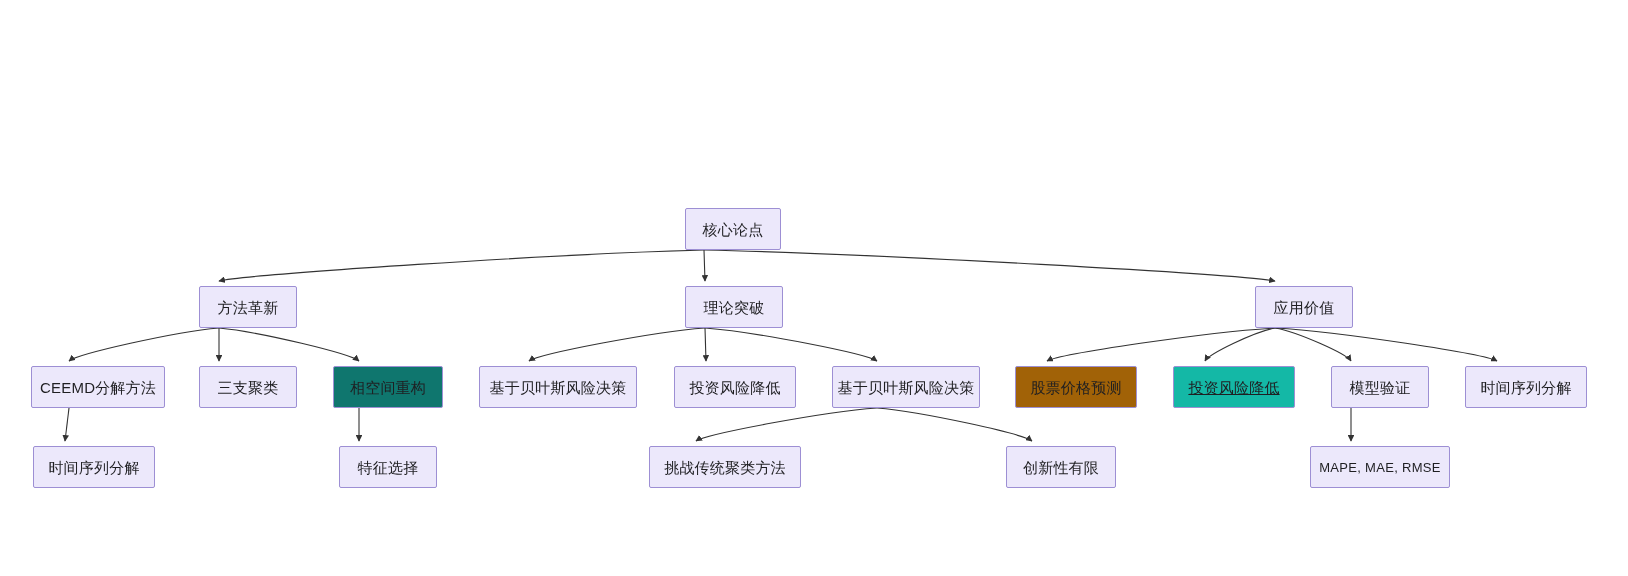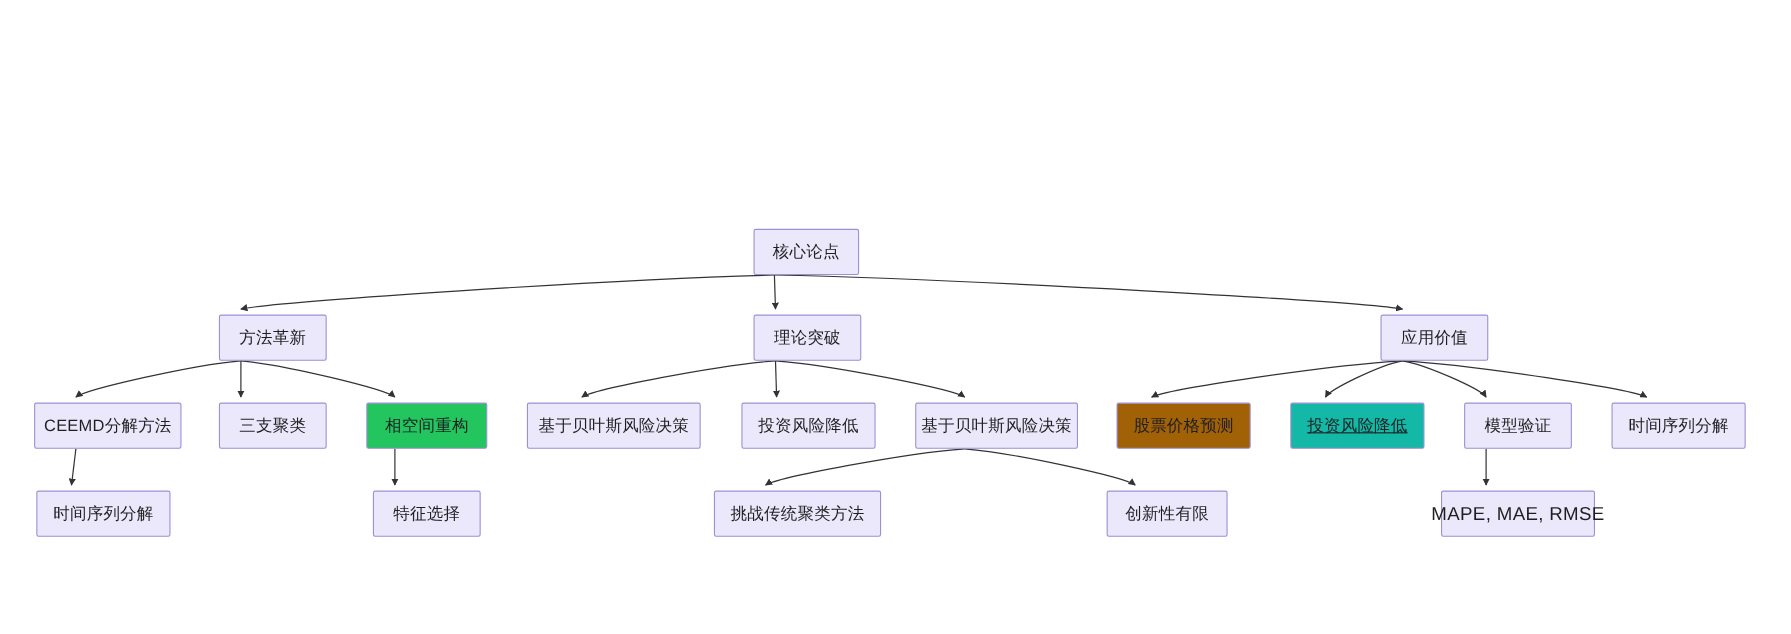--- a/index.html
+++ b/index.html
@@ -44,21 +44,21 @@
     line-height: 1;
     white-space: nowrap;
     letter-spacing: 0.2px;
     margin-left: 29px;
   }
   .node-label {
     display: block;
     padding: 0 4px;
   }
   .node-latin .node-label {
-    font-size: 17px;
+    font-size: 13px;
     letter-spacing: 0.3px;
   }
 </style>
 </head>
 <body>
 
 <div id="canvas">
   <svg id="edge-layer" viewBox="0 0 1628 576" xmlns="http://www.w3.org/2000/svg">
     <defs>
       <marker id="arrow" viewBox="0 0 10 10" refX="9" refY="5" markerWidth="6" markerHeight="6" orient="auto-start-reverse">
@@ -98,21 +98,21 @@
       </div>
       <div class="node" style="left: 1226px; top: 286px; width: 98px; height: 42px; background: rgb(236, 232, 251); border-color: rgb(157, 143, 212);">
         <span class="node-label">应用价值</span>
       </div>
       <div class="node" style="left: 2px; top: 366px; width: 134px; height: 42px; background: rgb(236, 232, 251); border-color: rgb(157, 143, 212);">
         <span class="node-label">CEEMD分解方法</span>
       </div>
       <div class="node" style="left: 170px; top: 366px; width: 98px; height: 42px; background: rgb(236, 232, 251); border-color: rgb(157, 143, 212);">
         <span class="node-label">三支聚类</span>
       </div>
-      <div class="node" style="left: 304px; top: 366px; width: 110px; height: 42px; background: #22c55e; border-color: rgb(157, 143, 212);">
+      <div class="node" style="left: 304px; top: 366px; width: 110px; height: 42px; background: #0f766e; border-color: rgb(157, 143, 212);">
         <span class="node-label">相空间重构</span>
       </div>
       <div class="node" style="left: 450px; top: 366px; width: 158px; height: 42px; background: rgb(236, 232, 251); border-color: rgb(157, 143, 212);">
         <span class="node-label">基于贝叶斯风险决策</span>
       </div>
       <div class="node" style="left: 645px; top: 366px; width: 122px; height: 42px; background: rgb(236, 232, 251); border-color: rgb(157, 143, 212);">
         <span class="node-label">投资风险降低</span>
       </div>
       <div class="node" style="left: 803px; top: 366px; width: 148px; height: 42px; background: rgb(236, 232, 251); border-color: rgb(157, 143, 212);">
         <span class="node-label">基于贝叶斯风险决策</span>

